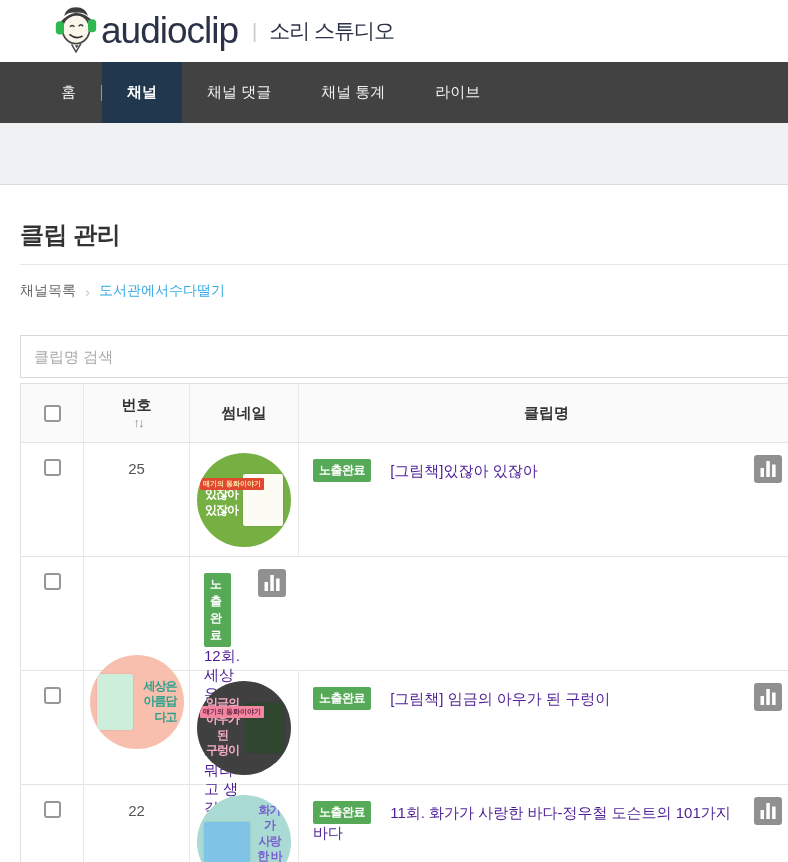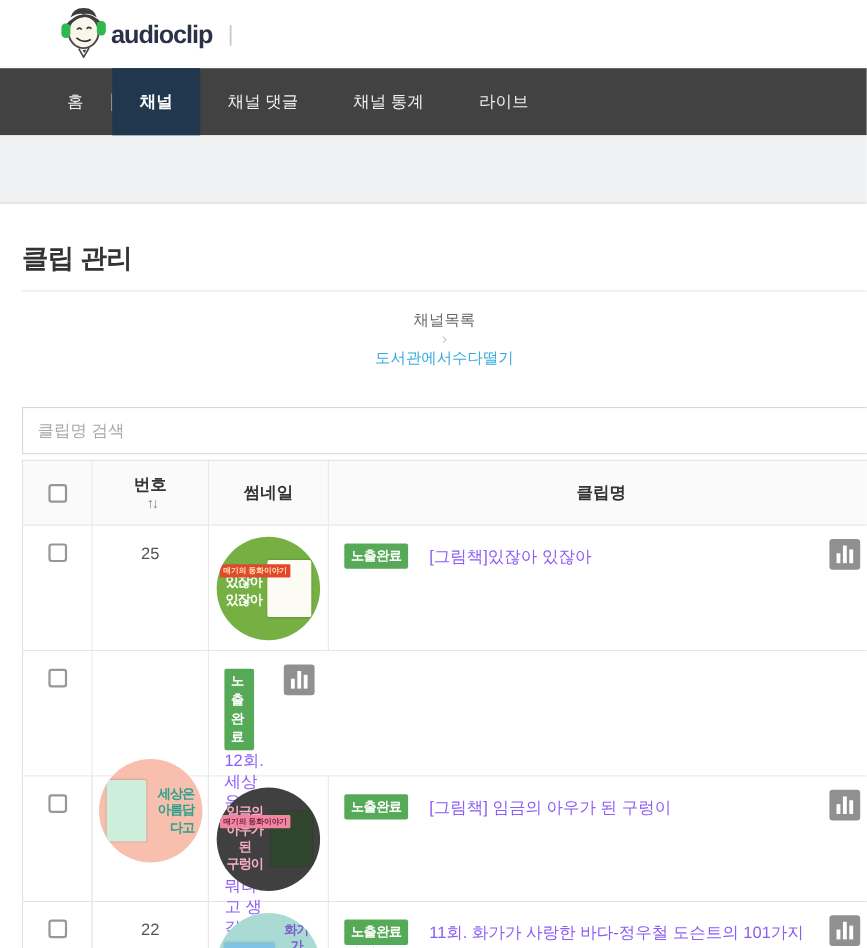--- a/index.html
+++ b/index.html
@@ -3,39 +3,39 @@
 <meta charset="utf-8">
 <style>
   * { margin:0; padding:0; box-sizing:border-box; }
   html,body { width:788px; height:862px; overflow:hidden; background:#fff;
     font-family:"Liberation Sans","DejaVu Sans",sans-serif; color:#333; }
 
   
   .site-header { height:62px; background:#fff; display:flex; align-items:center; padding-left:55px; }
   .brand { display:flex; align-items:center; cursor:pointer; }
   .mascot { width:42px; height:48px; margin-right:4px; margin-top:-4px; }
-  .brand-name { font-size:23px; font-weight:bold; color:#2b3247; letter-spacing:-1px; }
+  .brand-name { font-size:37px; font-weight:normal; color:#2b3247; letter-spacing:-1px; }
   .brand-sep { font-size:20px; color:#c9c9c9; margin:0 12px 0 14px; font-weight:300; }
   .brand-sub { font-size:21px; color:#2b3247; letter-spacing:-1px; }
 
   
   .top-nav { height:61px; background:#424242; display:flex; align-items:stretch; padding-left:36px; }
   .nav-item { display:flex; align-items:center; padding:0 25px; color:#f2f2f2; font-size:15px;
     cursor:pointer; position:relative; }
   .nav-item.active { background:#21374e; color:#fff; font-weight:bold; }
   .nav-sep { width:1px; height:16px; background:rgba(255,255,255,.45); align-self:center; }
 
   
   .sub-band { height:62px; background:#f0f1f2; border-bottom:1px solid #dadada; }
 
   
   .main { padding:0 0 0 20px; }
   .page-title { font-size:24px; font-weight:bold; color:#333; margin-top:34px; letter-spacing:-0.5px; }
   .title-divider { border:none; border-top:1px solid #e6e6e6; margin:13px 0 0 0; width:768px; }
-  .breadcrumb { margin-top:17px; font-size:14px; display:flex; align-items:center;flex-direction:column; }
+  .breadcrumb { margin-top:17px; font-size:14px; display:flex; align-items:center; }
   .crumb-root { color:#666; cursor:pointer; }
   .crumb-sep { color:#c8c8c8; margin:0 9px; font-size:15px; }
   .crumb-current { color:#35a9e1; cursor:pointer; }
 
   .search-box { margin-top:35px; width:775px; height:43px; border:1px solid #d8d8d8;
     font-size:15px; color:#333; padding:0 13px; outline:none; background:#fff; }
   .search-box::placeholder { color:#a9a9a9; }
 
   
   .clip-table { margin-top:5px; width:775px; border:1px solid #e0e0e0; border-bottom:none; }
@@ -49,21 +49,21 @@
   .c-check { display:flex; justify-content:center; padding-top:16px; }
   .c-num { text-align:center; padding-top:17px; font-size:15px; color:#555; }
   .c-thumb { display:flex; align-items:center; justify-content:center; }
   .c-name { position:relative; padding:16px 52px 10px 14px; font-size:15px; }
 
   input[type="checkbox"] { appearance:none; -webkit-appearance:none; width:17px; height:17px;
     border:2px solid #979797; border-radius:3px; background:#fff; cursor:pointer; }
 
   .badge { display:inline-block; background:#56a956; color:#fff; font-size:12px; font-weight:bold;
     padding:3px 6px; border-radius:2px; margin-right:15px; vertical-align:2px; letter-spacing:-0.5px; }
-  .clip-title { color:#8b5cf6; cursor:pointer; }
+  .clip-title { color:#4c1d95; cursor:pointer; }
 
   .stat-btn { position:absolute; top:12px; right:12px; width:28px; height:28px; border:none;
     background:#909090; border-radius:3px; cursor:pointer; display:flex; align-items:center; justify-content:center; }
 
   
   .thumb { width:94px; height:94px; border-radius:50%; position:relative; overflow:hidden;
     display:flex; align-items:center; justify-content:center; gap:5px; padding:0 7px; cursor:pointer; }
   .t-label { position:absolute; top:25px; left:3px; font-size:7px; padding:1px 3px;
     border-radius:1px; white-space:nowrap; font-weight:bold; }
   .t-lines { font-size:12px; font-weight:bold; line-height:1.3; text-align:center; letter-spacing:-1px; }
@@ -81,20 +81,21 @@
       <rect x="0.5" y="15" width="7.5" height="12" rx="3.5" fill="#2fb84f"></rect>
       <rect x="30" y="13" width="7.5" height="12" rx="3.5" fill="#2fb84f"></rect>
       <path d="M13.5,20 q2,-2.4 4,0" stroke="#333" stroke-width="1.4" fill="none"></path>
       <path d="M21.5,19.4 q2,-2.4 4,0" stroke="#333" stroke-width="1.4" fill="none"></path>
       <path d="M13,27 q6,5 12,1.4" stroke="#333" stroke-width="1.5" fill="none"></path>
       <path d="M15,36 l4,7 l4.5,-7.5" stroke="#4a4a4a" stroke-width="1.4" fill="none"></path>
       <path d="M18,37 l1.6,2.6 l1.8,-2.8 z" fill="#444"></path>
     </svg>
     <span class="brand-name">audioclip</span>
     <span class="brand-sep">|</span>
+    <span class="brand-sub">소리 스튜디오</span>
   </div>
 </header>
 
 <nav class="top-nav" id="nav-list">
     <div class="nav-item">
     <span>홈</span>
   </div>
     <span class="nav-sep"></span>
     <div class="nav-item active">
     <span>채널</span>

